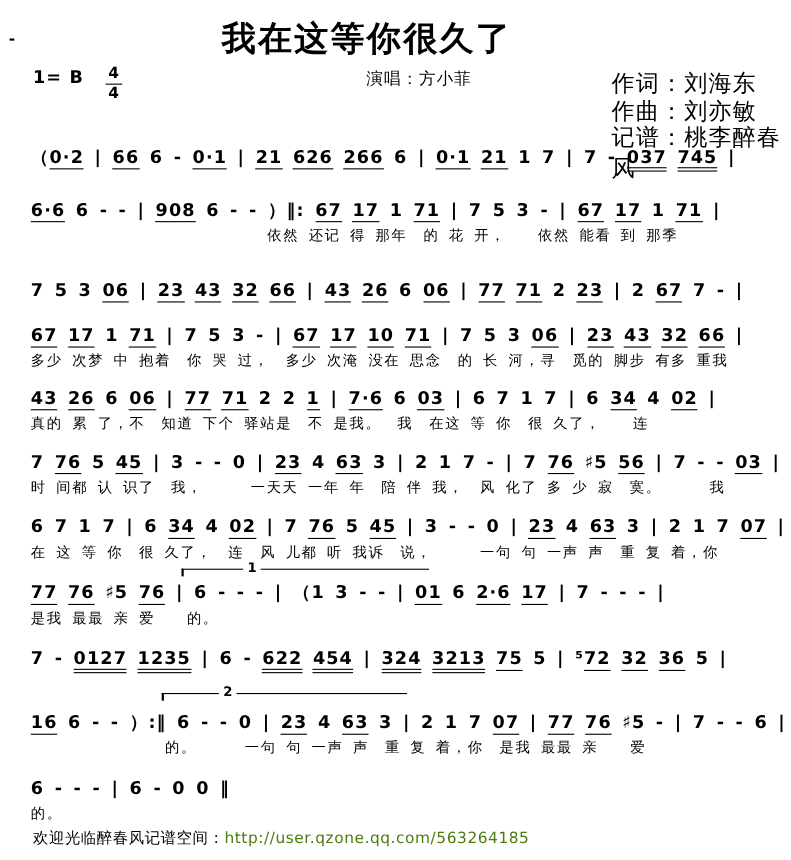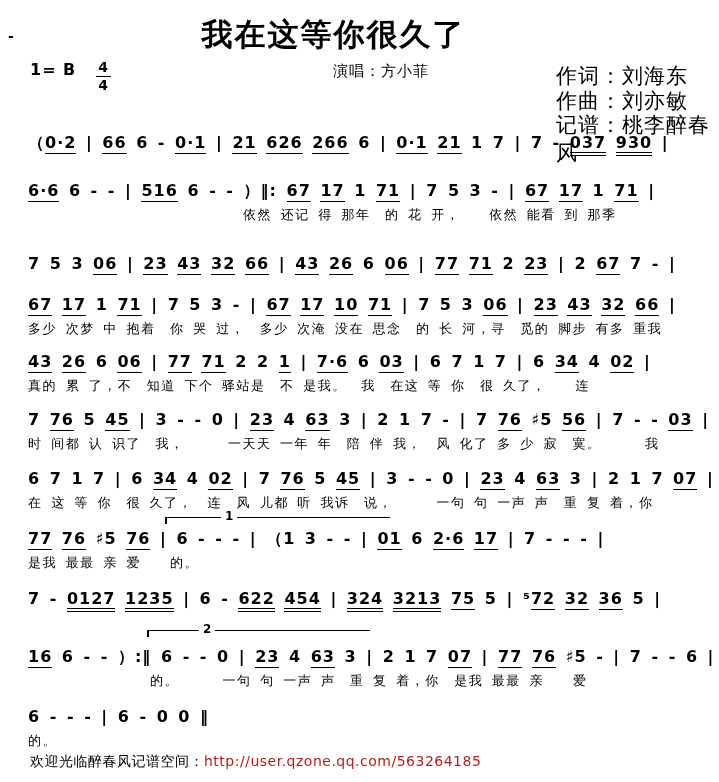--- a/index.html
+++ b/index.html
@@ -72,21 +72,21 @@
     background:#fff;padding:0 4px;
     font-size:12px;font-weight:bold;line-height:14px;
   }
   .volta.v1 .num{left:56px;}
   .volta.v2 .num{left:52px;}
   .footer{
     position:absolute;left:30px;top:753px;
     font-size:14px;letter-spacing:0.5px;
     white-space:nowrap;
   }
-  .footer .url{text-decoration:none;color:#b91c1c;}
+  .footer .url{text-decoration:none;color:#4d7c0f;}
 </style>
 </head>
 <body>
 
 <div class="sheet">
 
   <div class="top-dash">-</div>
 
   <div class="title">我在这等你很久了</div>
 
@@ -98,24 +98,24 @@
     </span>
   </div>
 
   <div class="singer">演唱：方小菲</div>
   <div class="credit c1">作词：刘海东</div>
   <div class="credit c2">作曲：刘亦敏</div>
   <div class="credit c3">记谱：桃李醉春风</div>
 
   <div id="systems">
       <div class="system" style="top: 132px;">
-        <div class="notation">（<span class="u1">0·2</span> | <span class="u1">66</span> 6 - <span class="u1">0·1</span> | <span class="u1">21</span> <span class="u1">626</span> <span class="u1">266</span> 6 | <span class="u1">0·1</span> <span class="u1">21</span> 1 7 | 7 - <span class="u2">037</span> <span class="u2">930</span> |</div>
+        <div class="notation">（<span class="u1">0·2</span> | <span class="u1">66</span> 6 - <span class="u1">0·1</span> | <span class="u1">21</span> <span class="u1">626</span> <span class="u1">266</span> 6 | <span class="u1">0·1</span> <span class="u1">21</span> 1 7 | 7 - <span class="u2">037</span> <span class="u2">745</span> |</div>
       </div>
       <div class="system" style="top: 180px;">
-        <div class="notation"><span class="u1">6·6</span> 6 - - | <span class="u1">516</span> 6 - - ）‖: <span class="u1">67</span> <span class="u1">17</span> 1 <span class="u1">71</span> | 7 5 3 - | <span class="u1">67</span> <span class="u1">17</span> 1 <span class="u1">71</span> |</div>
+        <div class="notation"><span class="u1">6·6</span> 6 - - | <span class="u1">908</span> 6 - - ）‖: <span class="u1">67</span> <span class="u1">17</span> 1 <span class="u1">71</span> | 7 5 3 - | <span class="u1">67</span> <span class="u1">17</span> 1 <span class="u1">71</span> |</div>
         <div class="lyrics" style="padding-left: 215px;">依然 还记 得 那年　的 花 开，　　依然 能看 到 那季</div>
       </div>
       <div class="system" style="top: 253px;">
         <div class="notation">7 5 3 <span class="u1">06</span> | <span class="u1">23</span> <span class="u1">43</span> <span class="u1">32</span> <span class="u1">66</span> | <span class="u1">43</span> <span class="u1">26</span> 6 <span class="u1">06</span> | <span class="u1">77</span> <span class="u1">71</span> 2 <span class="u1">23</span> | 2 <span class="u1">67</span> 7 - |</div>
       </div>
       <div class="system" style="top: 294px;">
         <div class="notation"><span class="u1">67</span> <span class="u1">17</span> 1 <span class="u1">71</span> | 7 5 3 - | <span class="u1">67</span> <span class="u1">17</span> <span class="u1">10</span> <span class="u1">71</span> | 7 5 3 <span class="u1">06</span> | <span class="u1">23</span> <span class="u1">43</span> <span class="u1">32</span> <span class="u1">66</span> |</div>
         <div class="lyrics">多少 次梦 中 抱着　你 哭 过，　多少 次淹 没在 思念　的 长 河，寻　觅的 脚步 有多 重我</div>
       </div>
       <div class="system" style="top: 351px;">

